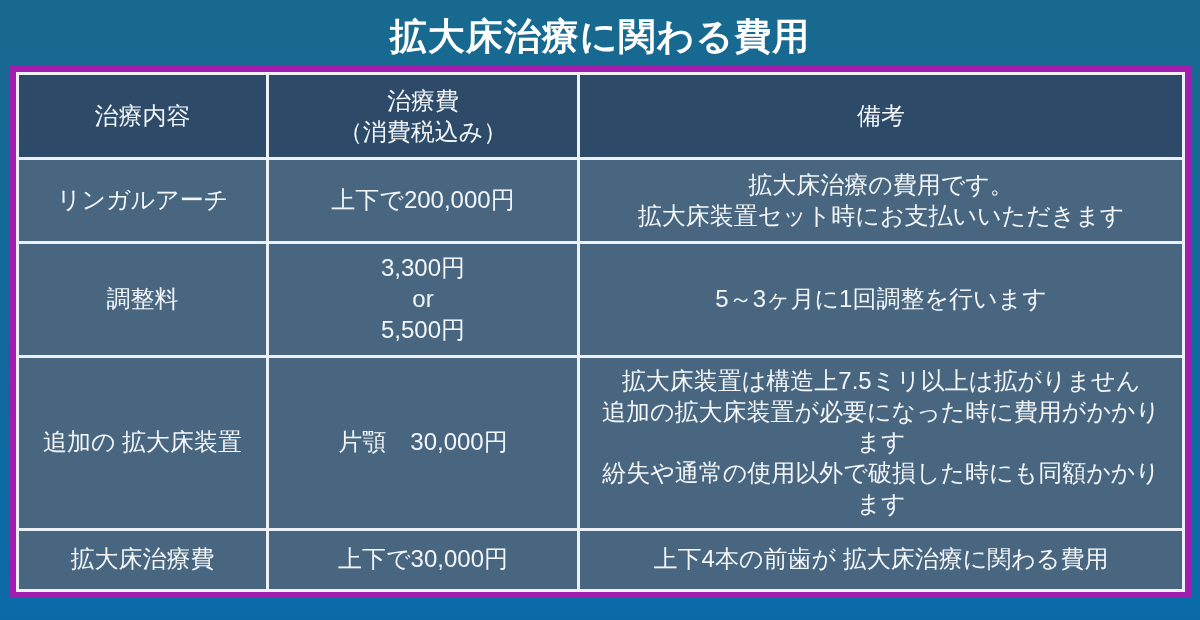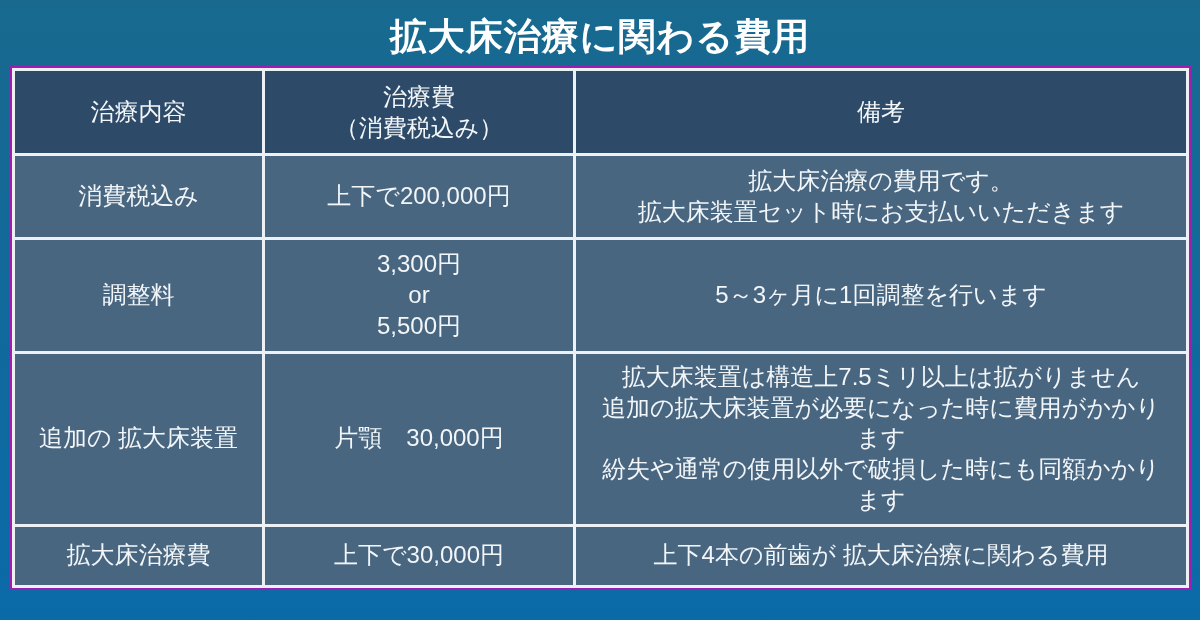--- a/index.html
+++ b/index.html
@@ -19,21 +19,21 @@
     height: 50px;
     text-align: center;
     color: #ffffff;
     font-size: 37px;
     font-weight: bold;
     letter-spacing: 1px;
     line-height: 50px;
   }
   .table-wrap {
     margin: 4px 9px 4px 10px;
-    border: 2px solid #a21caf;
+    border: 6px solid #a21caf;
   }
   table {
     width: 100%;
     border-collapse: collapse;
     table-layout: fixed;
   }
   th, td {
     border: 3px solid #edf1f5;
     color: #f2f6f9;
     white-space: pre-line;
@@ -80,21 +80,21 @@
     <thead>
       <tr>
         <th>治療内容</th>
         <th>治療費
 （消費税込み）</th>
         <th>備考</th>
       </tr>
     </thead>
     <tbody>
       <tr>
-        <td class="c1">消費税込み</td>
+        <td class="c1">リンガルアーチ</td>
         <td class="c2">上下で200,000円</td>
         <td class="c3">拡大床治療の費用です。
 拡大床装置セット時にお支払いいただきます</td>
       </tr>
       <tr>
         <td class="c1">調整料</td>
         <td class="c2">3,300円
 or
 5,500円</td>
         <td class="c3">5～3ヶ月に1回調整を行います</td>

